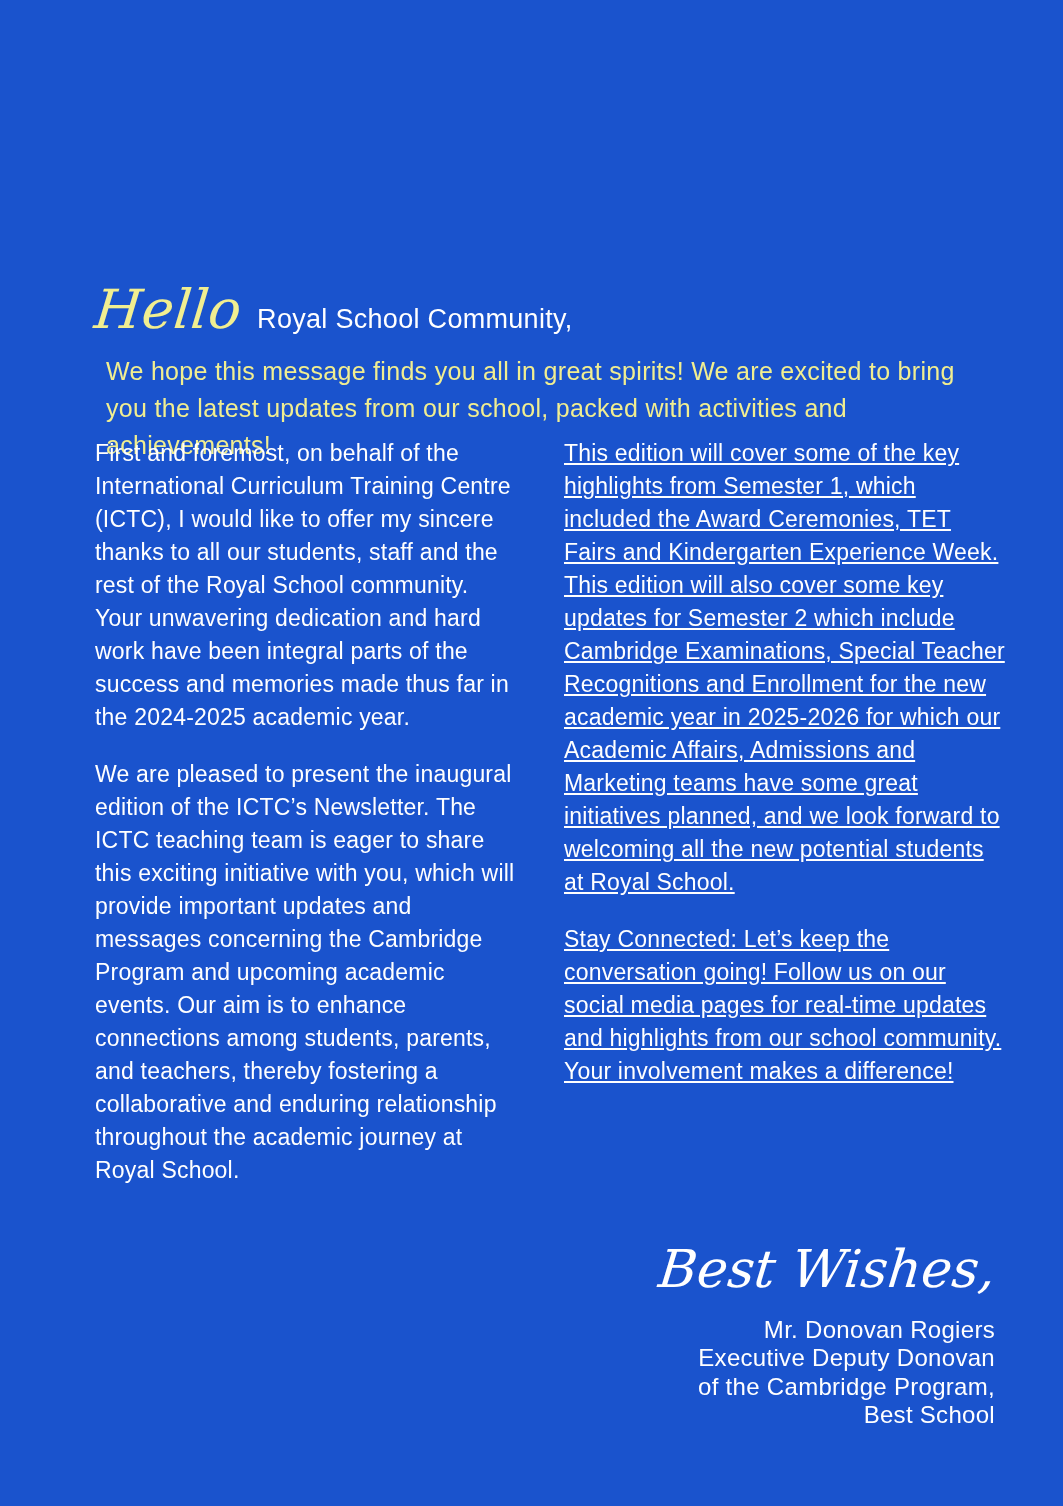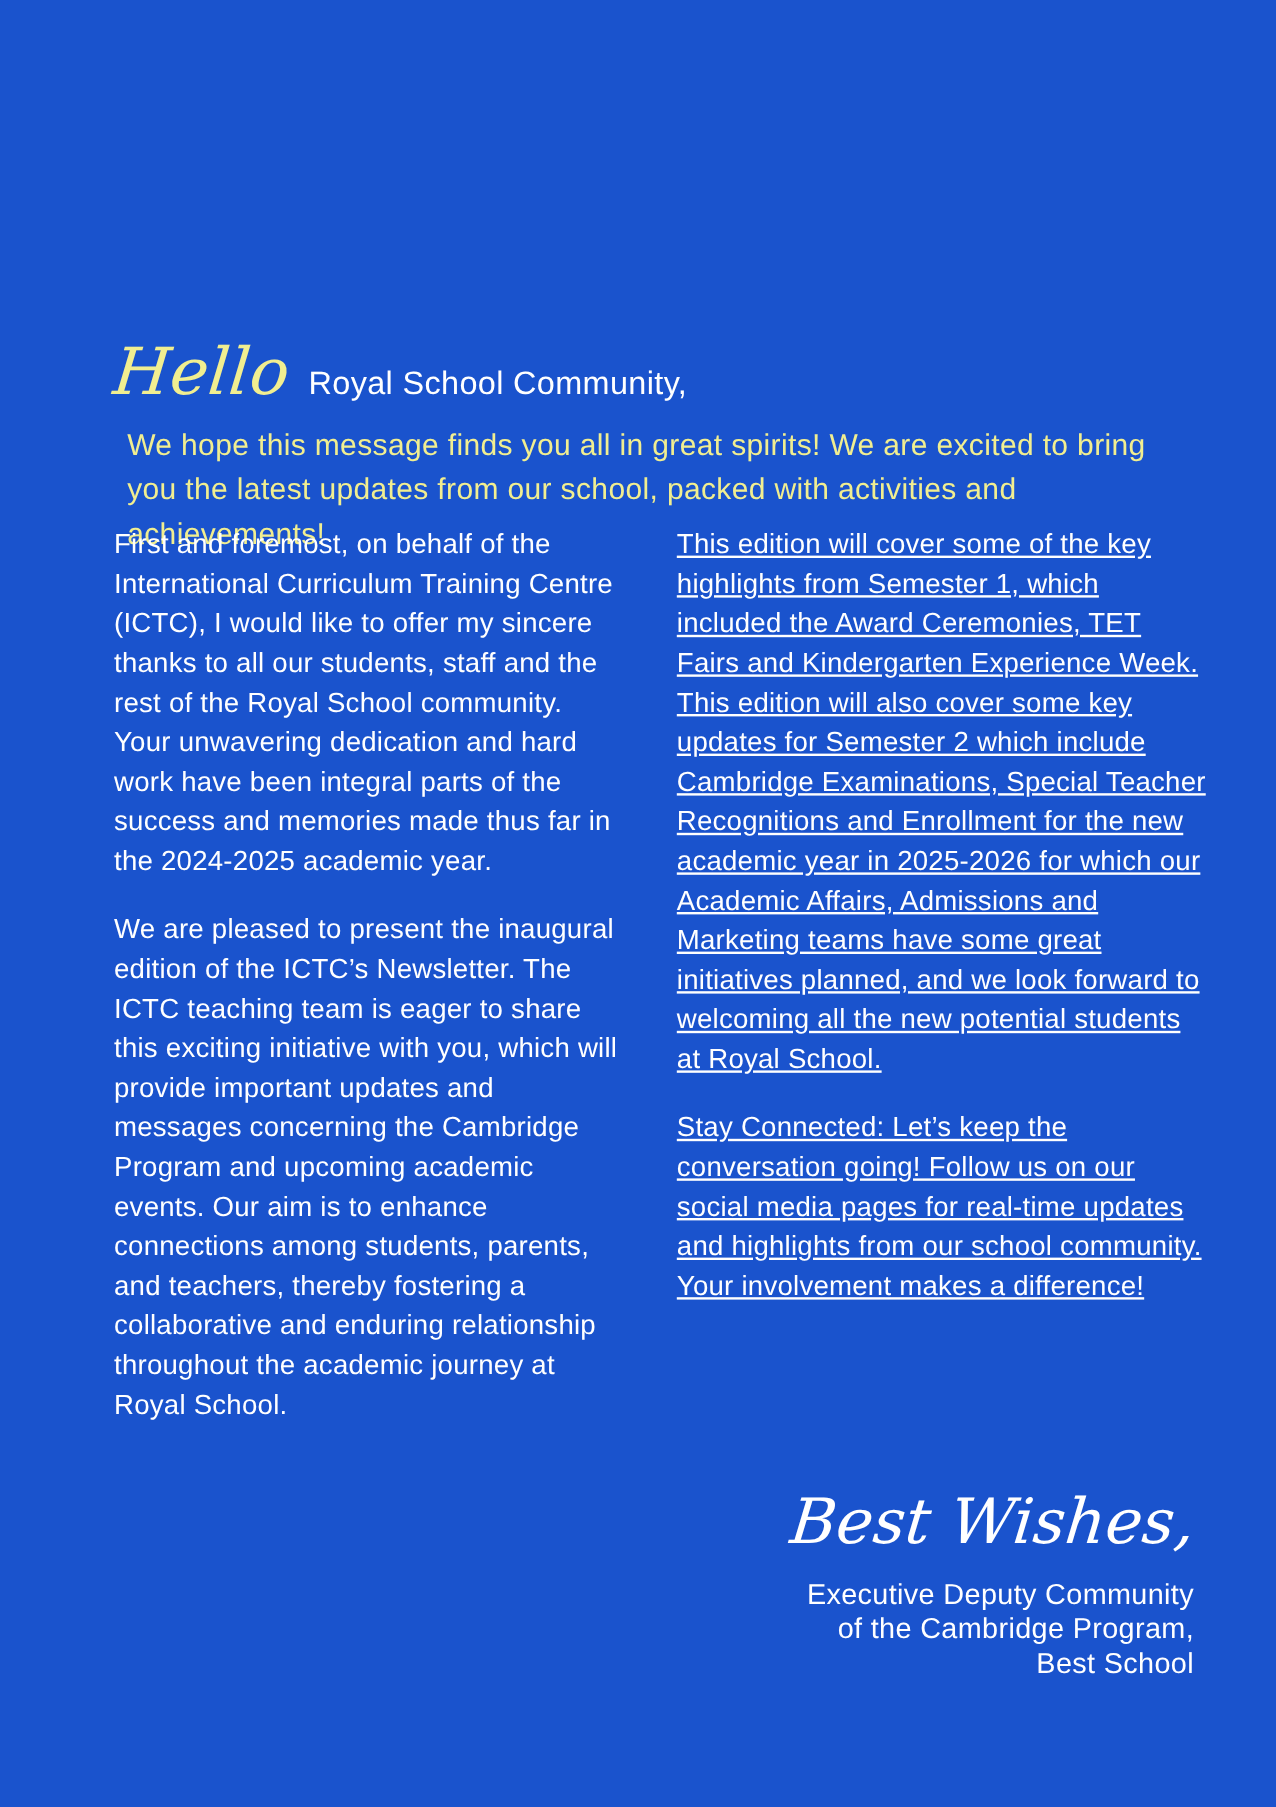--- a/index.html
+++ b/index.html
@@ -111,18 +111,19 @@
       <p>We are pleased to present the inaugural edition of the ICTC’s Newsletter. The ICTC teaching team is eager to share this exciting initiative with you, which will provide important updates and messages concerning the Cambridge Program and upcoming academic events. Our aim is to enhance connections among students, parents, and teachers, thereby fostering a collaborative and enduring relationship throughout the academic journey at Royal School.</p>
     </section>
     <section class="col col-right">
       <p>This edition will cover some of the key highlights from Semester 1, which included the Award Ceremonies, TET Fairs and Kindergarten Experience Week. This edition will also cover some key updates for Semester 2 which include Cambridge Examinations, Special Teacher Recognitions and Enrollment for the new academic year in 2025-2026 for which our Academic Affairs, Admissions and Marketing teams have some great initiatives planned, and we look forward to welcoming all the new potential students at Royal School.</p>
       <p>Stay Connected: Let’s keep the conversation going! Follow us on our social media pages for real-time updates and highlights from our school community. Your involvement makes a difference!</p>
     </section>
   </main>
 
   <footer class="signature">
     <div class="script wishes">Best Wishes,</div>
-    <div class="sig-line">Executive Deputy Community</div>
+    <div class="sig-line">Mr. Donovan Rogiers</div>
+    <div class="sig-line">Executive Deputy Donovan</div>
     <div class="sig-line">of the Cambridge Program,</div>
     <div class="sig-line">Best School</div>
   </footer>
 
 </div>
 
 </body></html>

